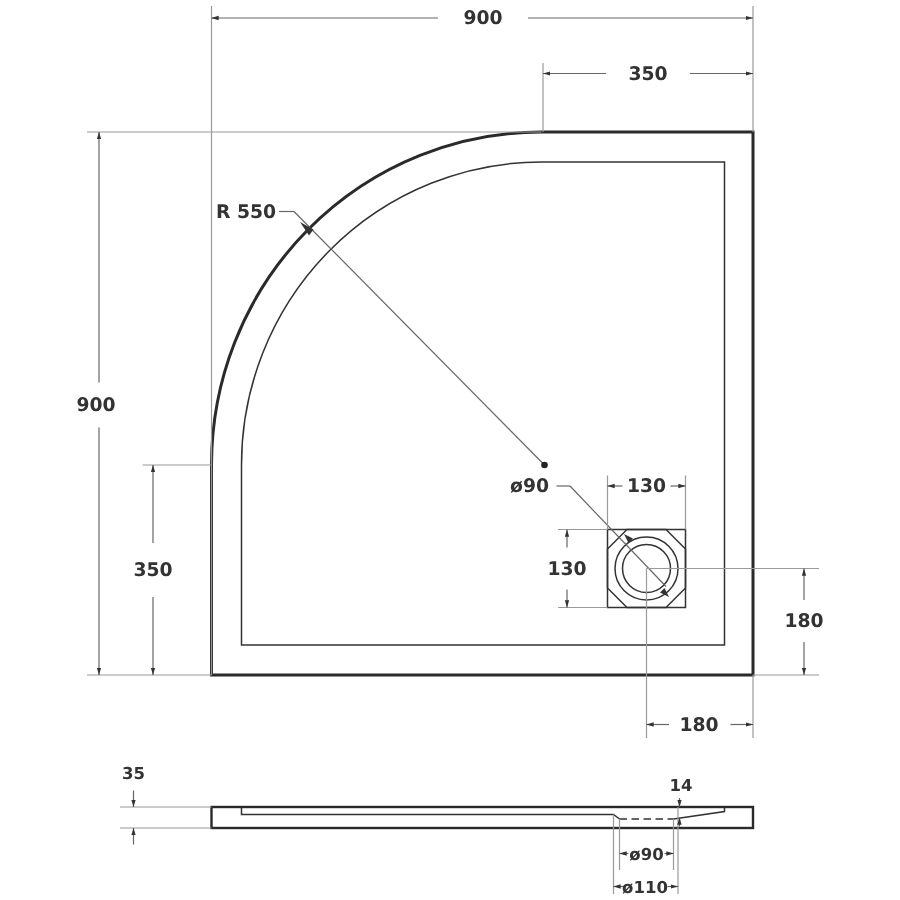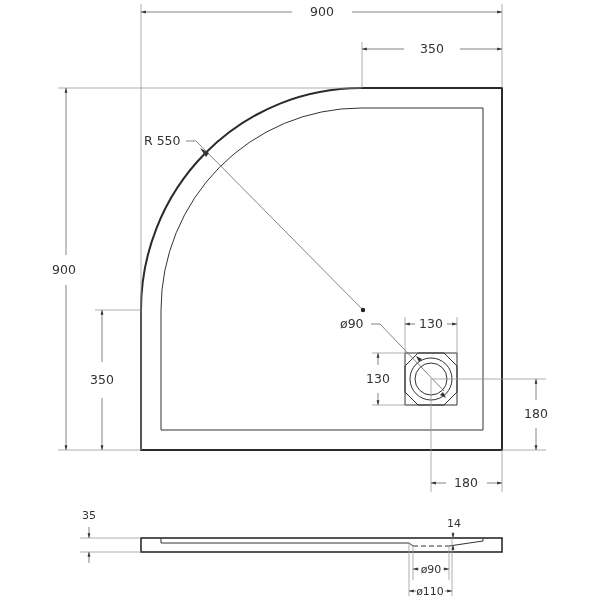--- a/index.html
+++ b/index.html
@@ -1,16 +1,16 @@
 <!DOCTYPE html>
 <html><head>
 <meta charset="utf-8">
 <style>
   html, body { margin: 0; padding: 0; background: #ffffff; }
-  #canvas { position: relative; width: 600px; height: 600px; background: #fff; overflow: hidden; }
+  #canvas { position: relative; width: 600px; height: 600px; background: #fff; overflow: hidden; font-weight: bold; }
   svg { position: absolute; left: 0; top: 0; }
   .dimtext { font-family: "DejaVu Sans", sans-serif; font-size: 12.5px; fill: #333; }
   .smalltext { font-family: "DejaVu Sans", sans-serif; font-size: 11px; fill: #333; }
   .thick { stroke: #2a2a2a; stroke-width: 2; fill: none; }
   .thin { stroke: #333; stroke-width: 1; fill: none; }
   .ext { stroke: #9a9a9a; stroke-width: 0.8; fill: none; }
   .dim { stroke: #666; stroke-width: 0.8; fill: none; }
 </style>
 </head>
 <body>

